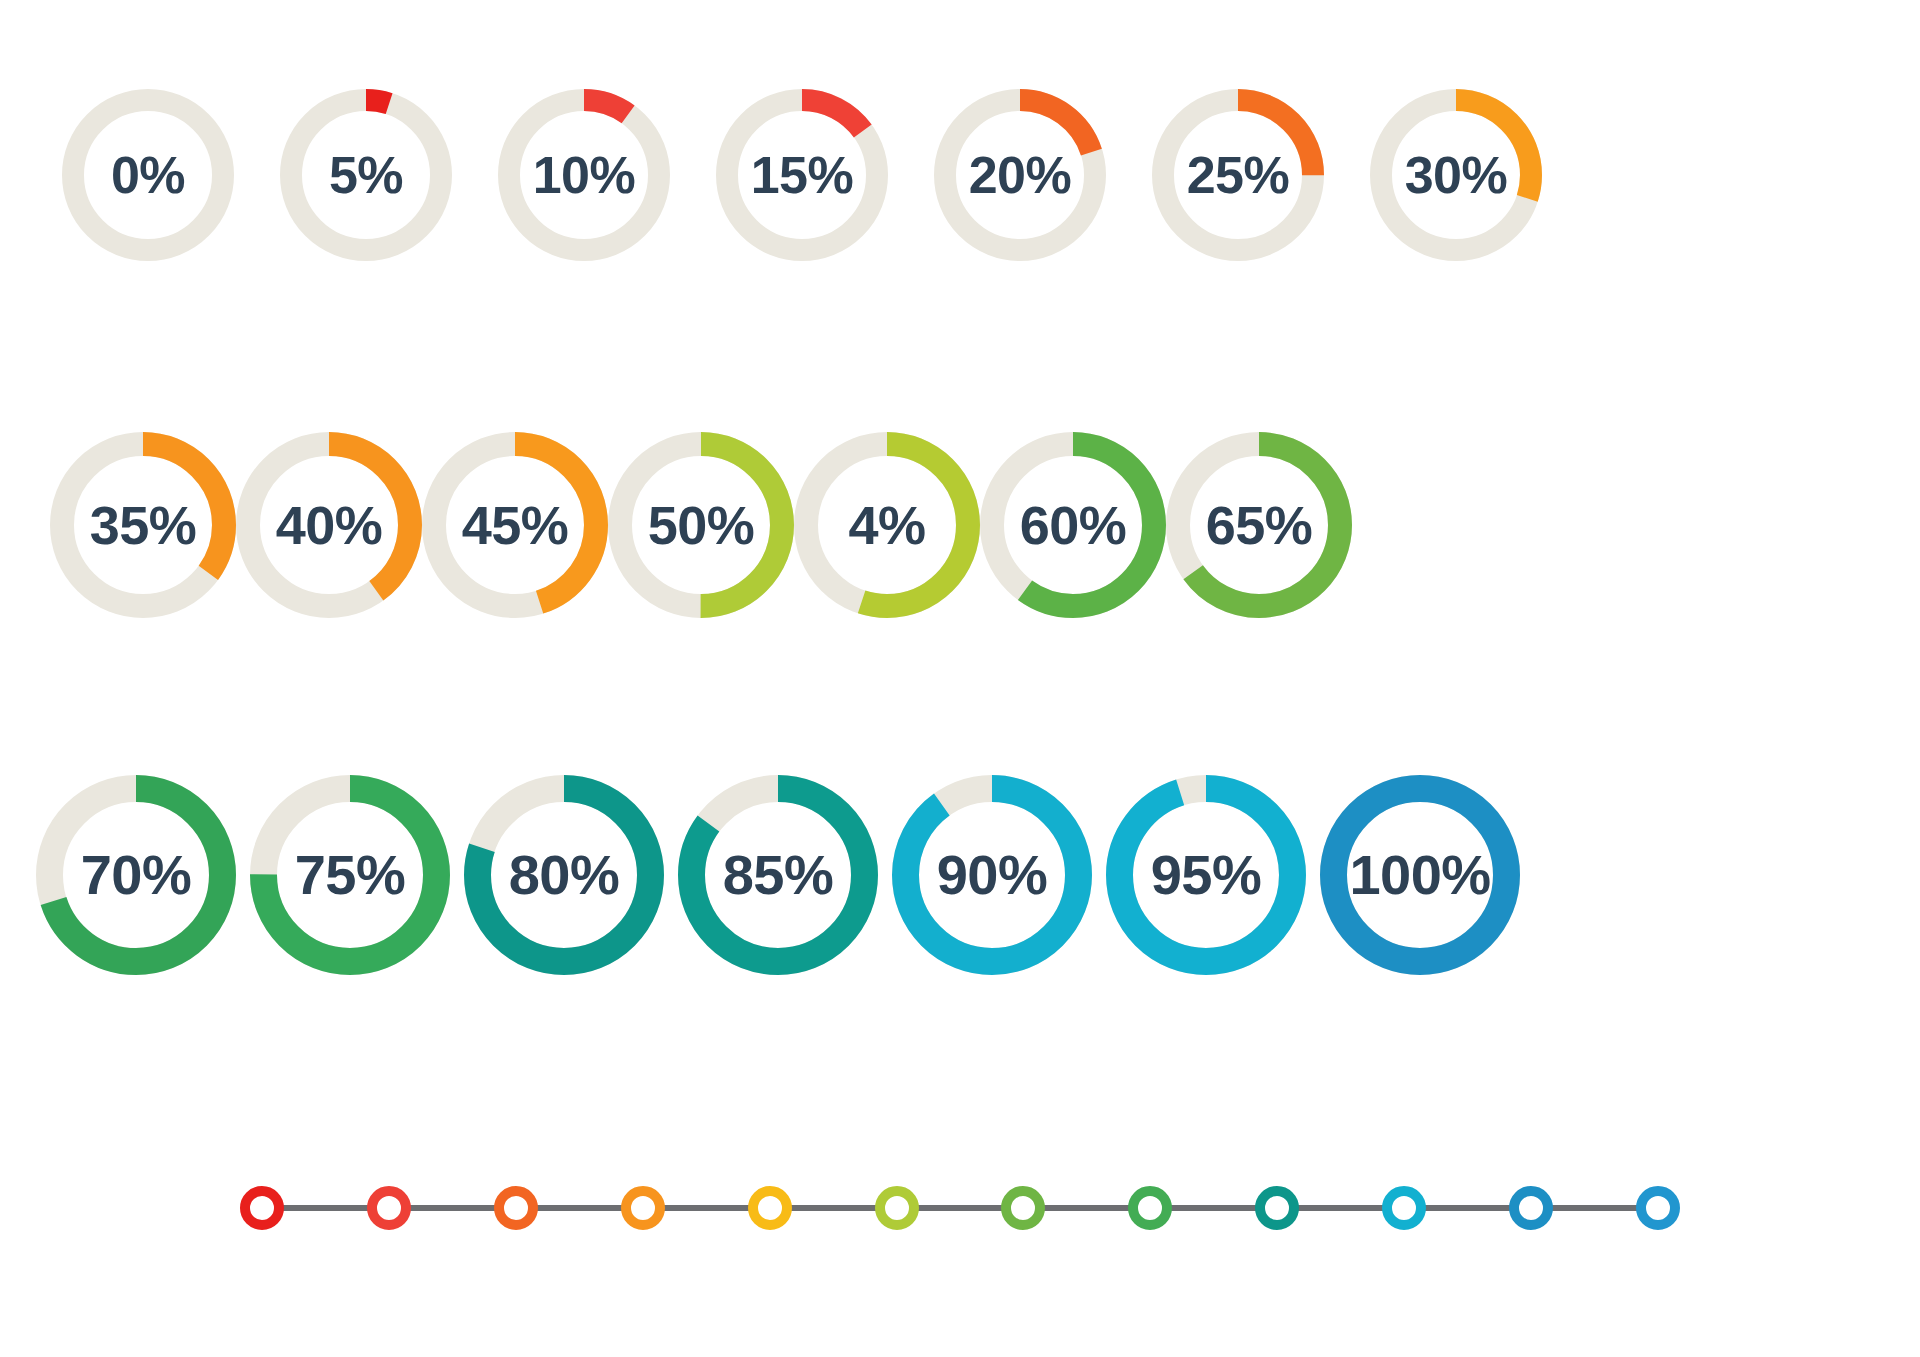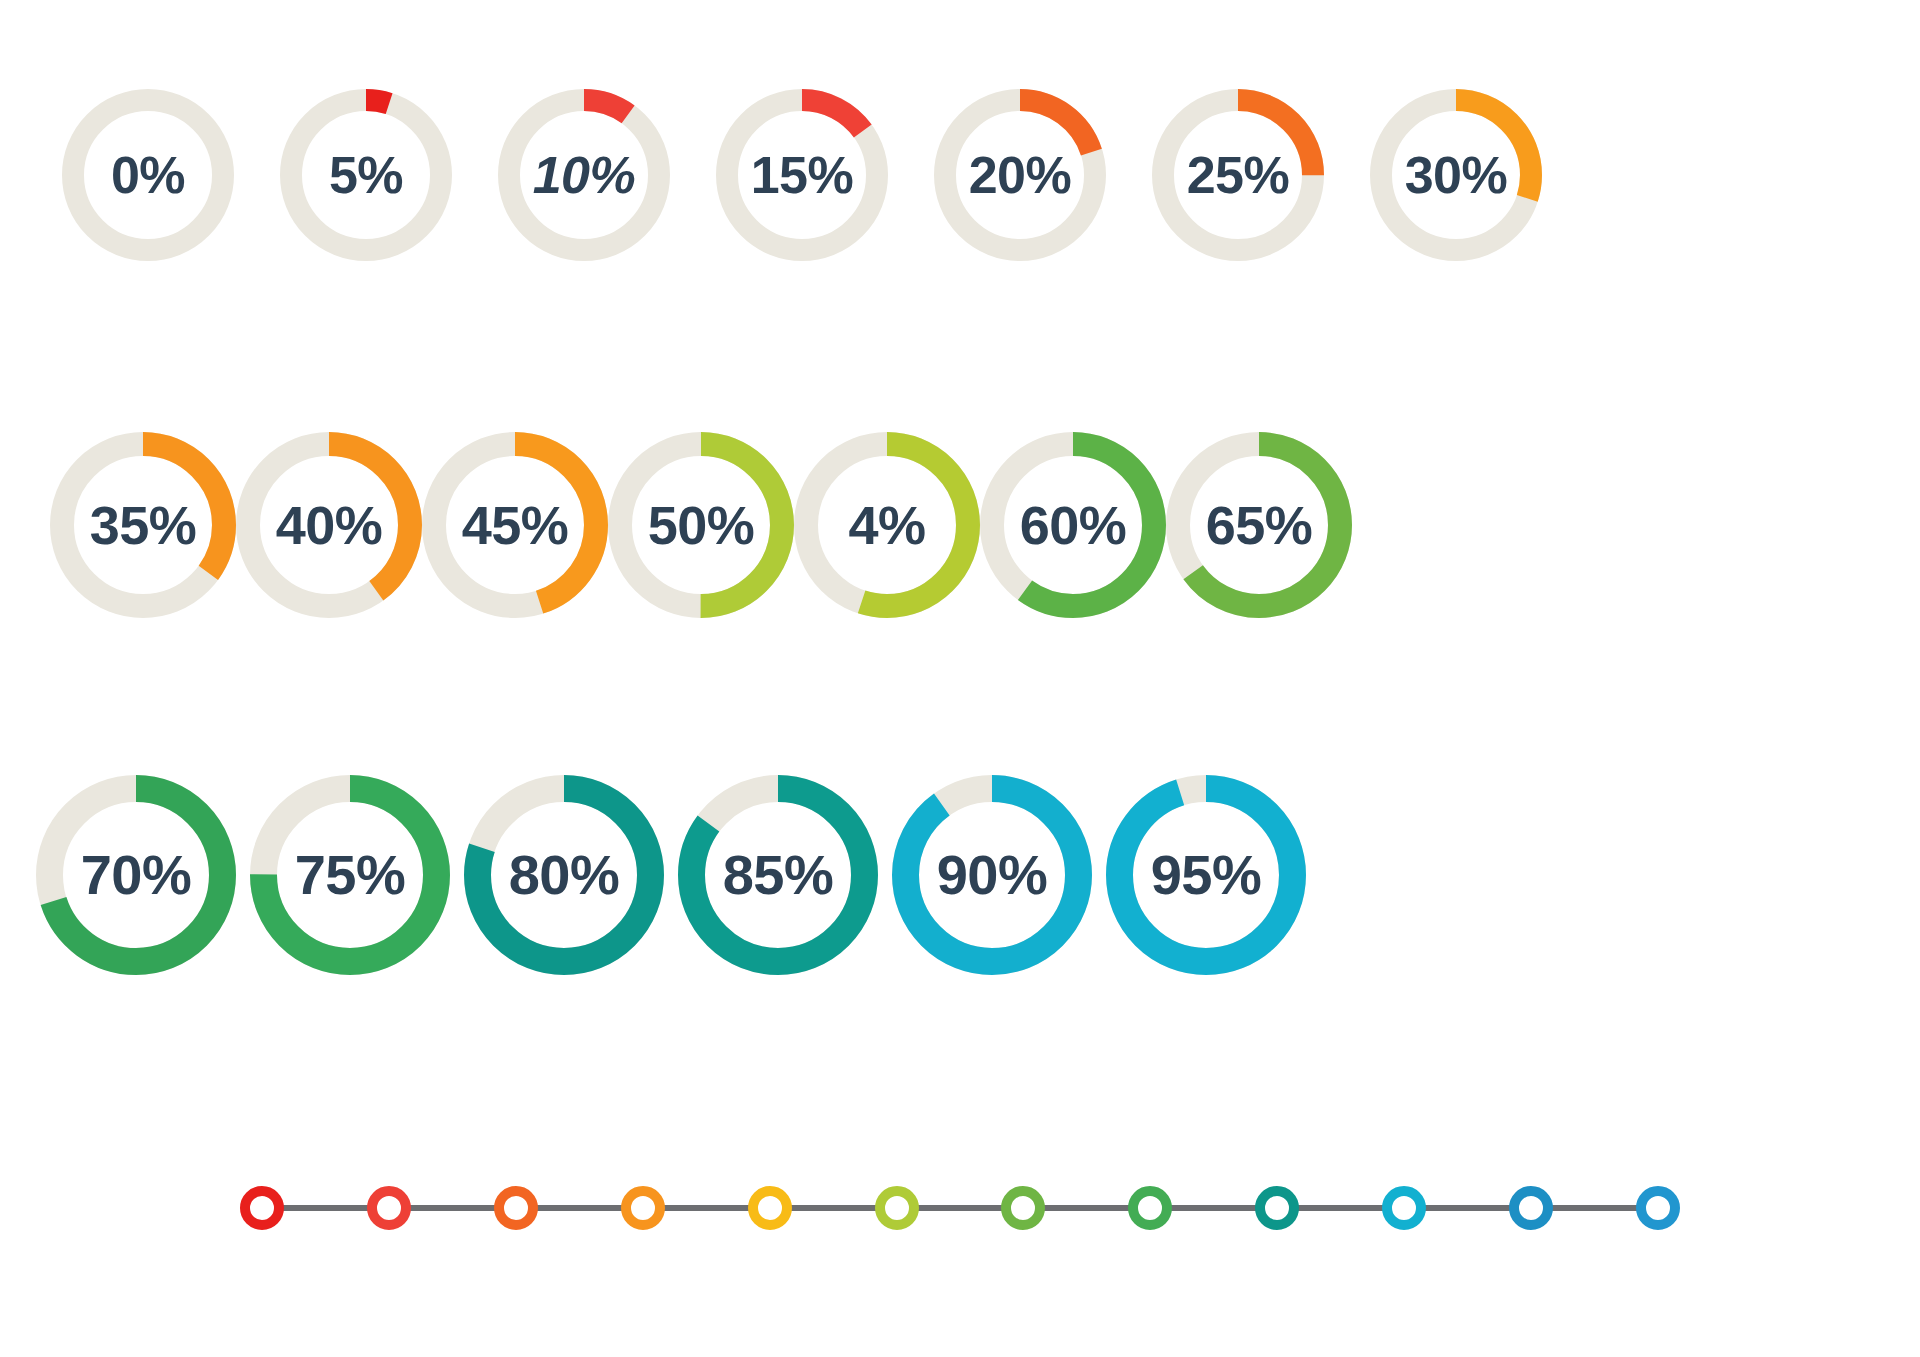--- a/index.html
+++ b/index.html
@@ -113,21 +113,21 @@
           </svg>
           <div class="gauge-label">0%</div>
         </div>
         <div class="gauge" style="width: 172px; height: 172px;">
           <svg width="172" height="172" viewBox="0 0 172 172">
             <circle cx="86" cy="86" r="75" fill="none" stroke="#EAE7DE" stroke-width="22"></circle>
             <circle cx="86" cy="86" r="75" fill="none" stroke="#E8201C" stroke-width="22" stroke-linecap="butt" stroke-dasharray="23.56194490192345 448.67695313654554" transform="rotate(-90 86 86)"></circle>
           </svg>
           <div class="gauge-label">5%</div>
         </div>
-        <div class="gauge" style="width: 172px; height: 172px; font-style: italic;">
+        <div class="gauge" style="width: 172px; height: 172px;">
           <svg width="172" height="172" viewBox="0 0 172 172">
             <circle cx="86" cy="86" r="75" fill="none" stroke="#EAE7DE" stroke-width="22"></circle>
             <circle cx="86" cy="86" r="75" fill="none" stroke="#EE4036" stroke-width="22" stroke-linecap="butt" stroke-dasharray="47.1238898038469 425.11500823462205" transform="rotate(-90 86 86)"></circle>
           </svg>
           <div class="gauge-label">10%</div>
         </div>
         <div class="gauge" style="width: 172px; height: 172px;">
           <svg width="172" height="172" viewBox="0 0 172 172">
             <circle cx="86" cy="86" r="75" fill="none" stroke="#EAE7DE" stroke-width="22"></circle>
             <circle cx="86" cy="86" r="75" fill="none" stroke="#EF4136" stroke-width="22" stroke-linecap="butt" stroke-dasharray="70.68583470577035 401.5530633326986" transform="rotate(-90 86 86)"></circle>
@@ -242,20 +242,27 @@
             <circle cx="100" cy="100" r="86.5" fill="none" stroke="#13AFCE" stroke-width="27" stroke-linecap="butt" stroke-dasharray="489.14597616393075 55.34955290710343" transform="rotate(-90 100 100)"></circle>
           </svg>
           <div class="gauge-label">90%</div>
         </div>
         <div class="gauge" style="width: 200px; height: 200px;">
           <svg width="200" height="200" viewBox="0 0 200 200">
             <circle cx="100" cy="100" r="86.5" fill="none" stroke="#EAE7DE" stroke-width="27"></circle>
             <circle cx="100" cy="100" r="86.5" fill="none" stroke="#12B0D0" stroke-width="27" stroke-linecap="butt" stroke-dasharray="516.3207526174824 28.17477645355177" transform="rotate(-90 100 100)"></circle>
           </svg>
           <div class="gauge-label">95%</div>
+        </div>
+        <div class="gauge" style="width: 200px; height: 200px;">
+          <svg width="200" height="200" viewBox="0 0 200 200">
+            <circle cx="100" cy="100" r="86.5" fill="none" stroke="#EAE7DE" stroke-width="27"></circle>
+            <circle cx="100" cy="100" r="86.5" fill="none" stroke="#1D8FC4" stroke-width="27" stroke-linecap="butt" stroke-dasharray="543.4955290710342 1" transform="rotate(-90 100 100)"></circle>
+          </svg>
+          <div class="gauge-label">100%</div>
         </div>
       </div>
   </div>
 
   <div class="timeline">
     <div class="timeline-inner">
       <div class="timeline-line"></div>
     <div class="tl-node" style="border-color: rgb(232, 32, 28);"></div>
         <div class="tl-node" style="border-color: rgb(238, 64, 54);"></div>
         <div class="tl-node" style="border-color: rgb(242, 101, 34);"></div>

